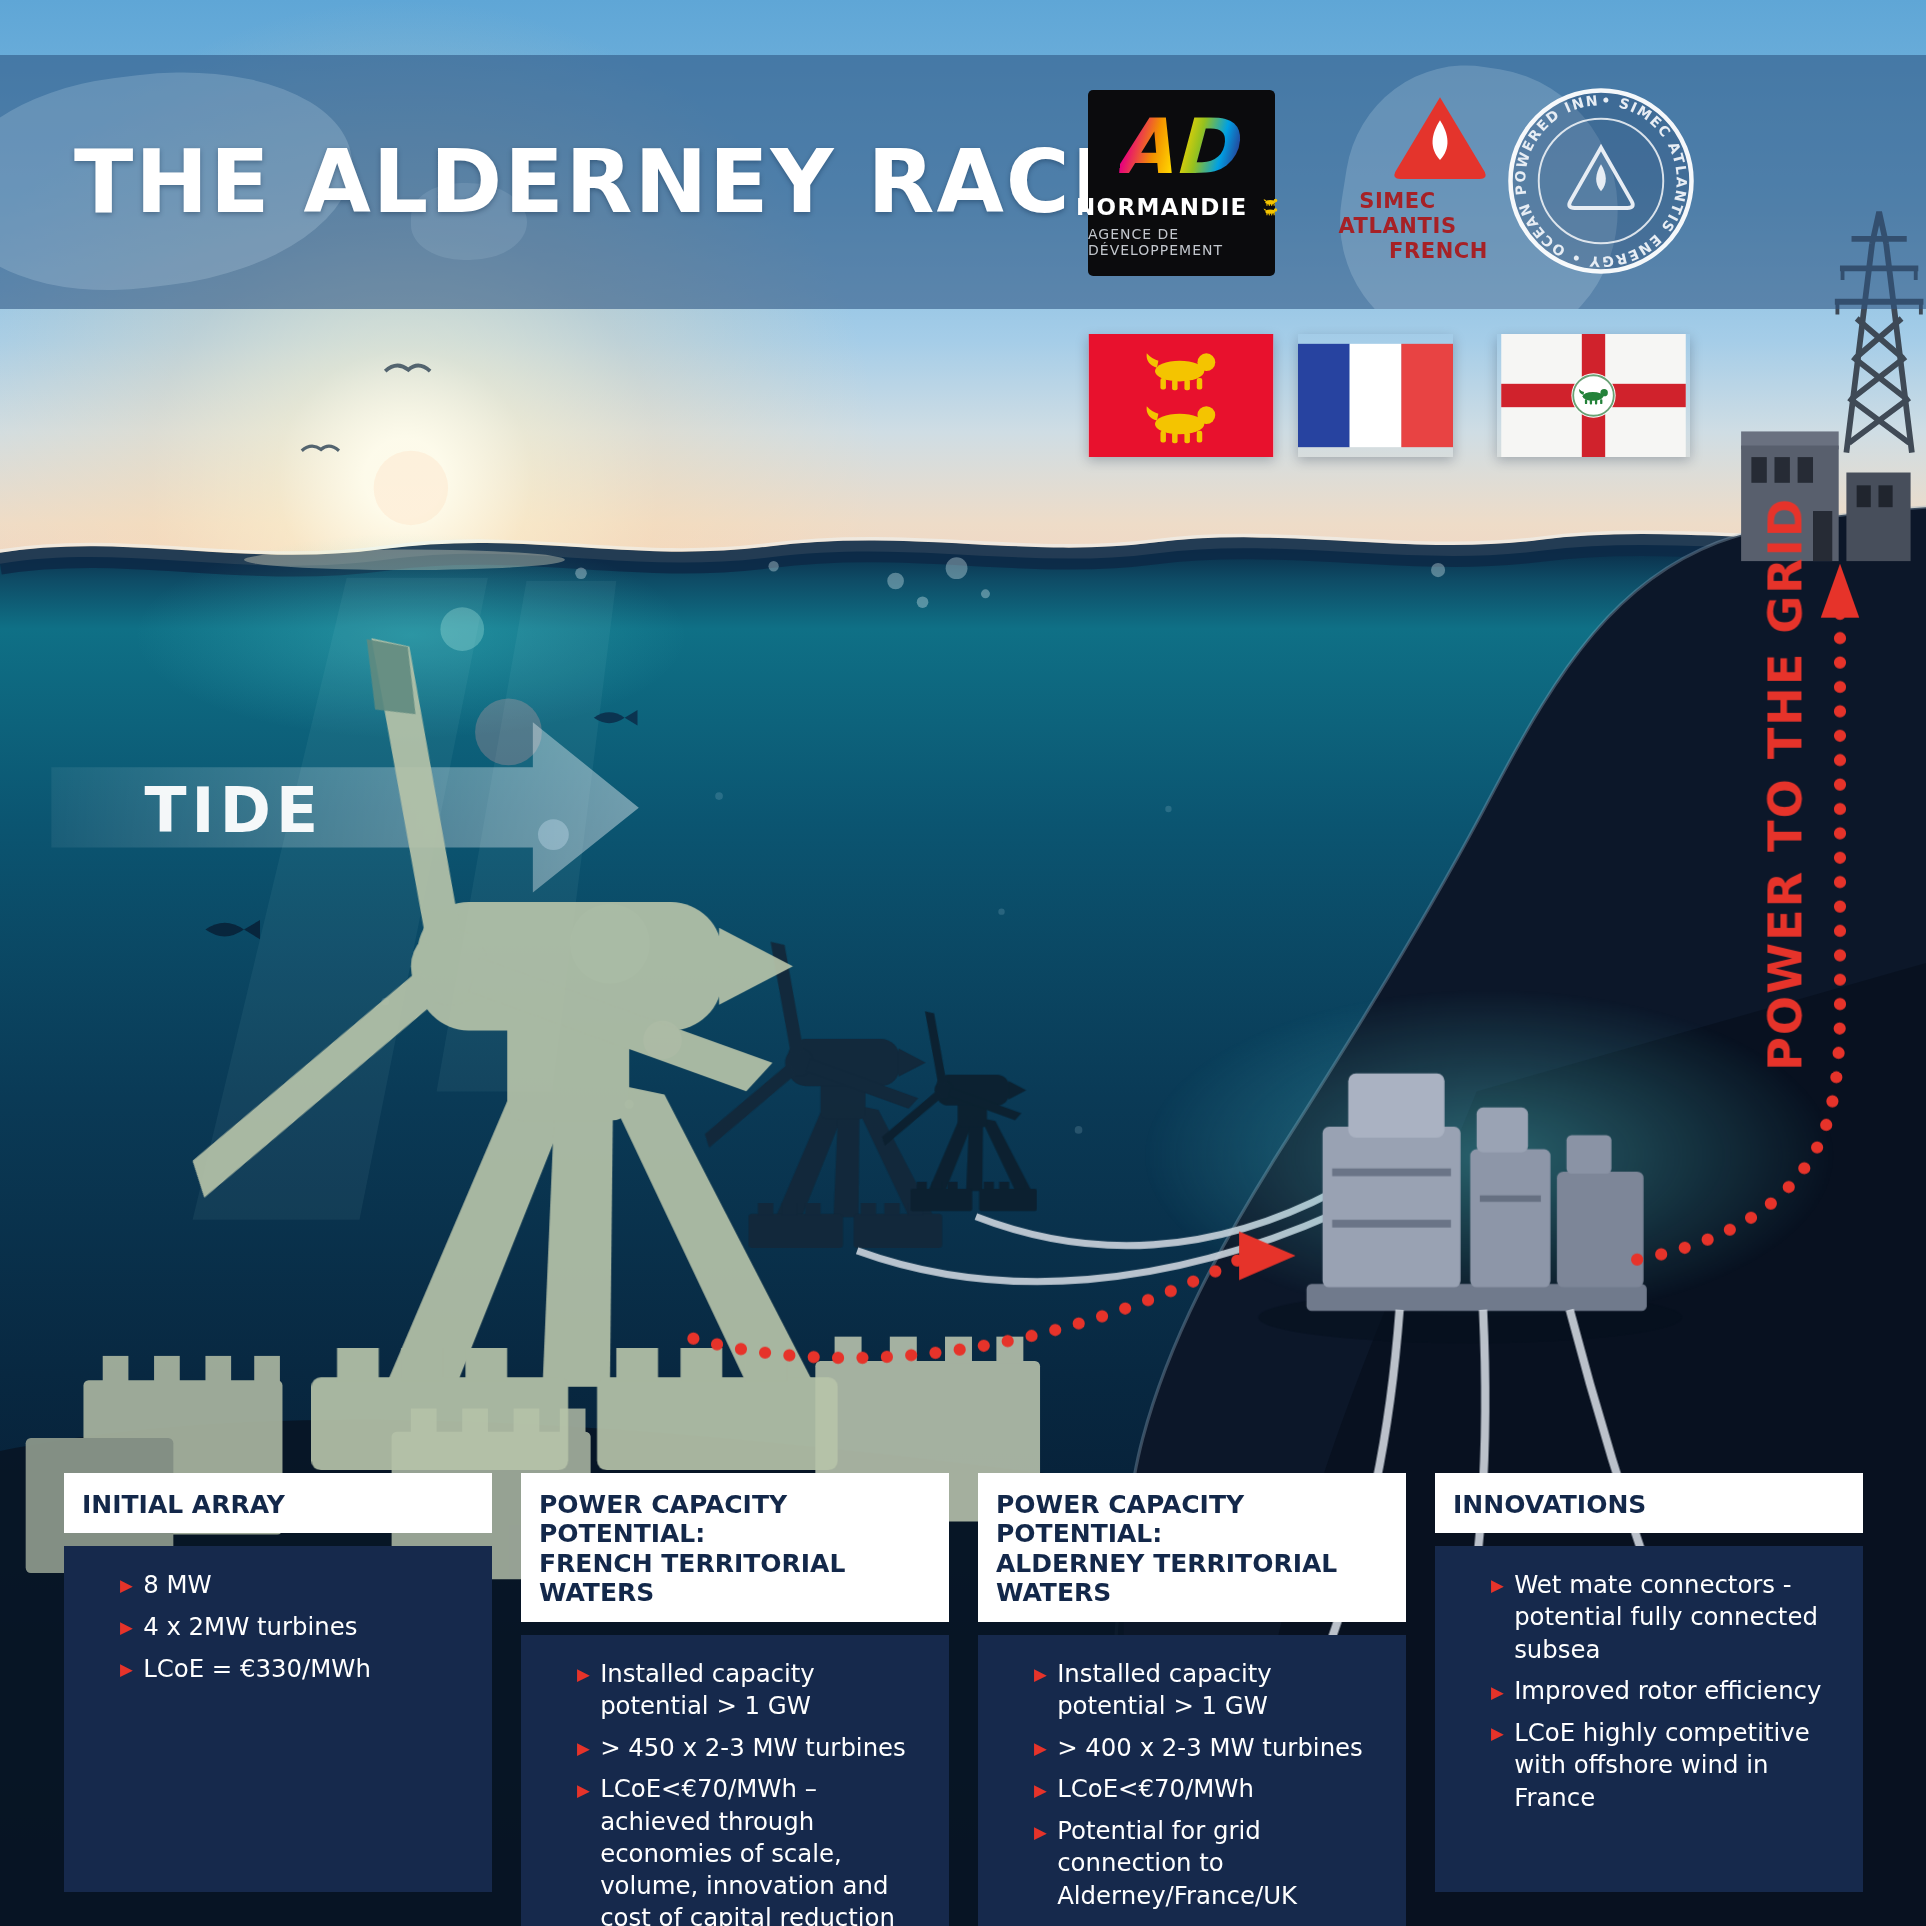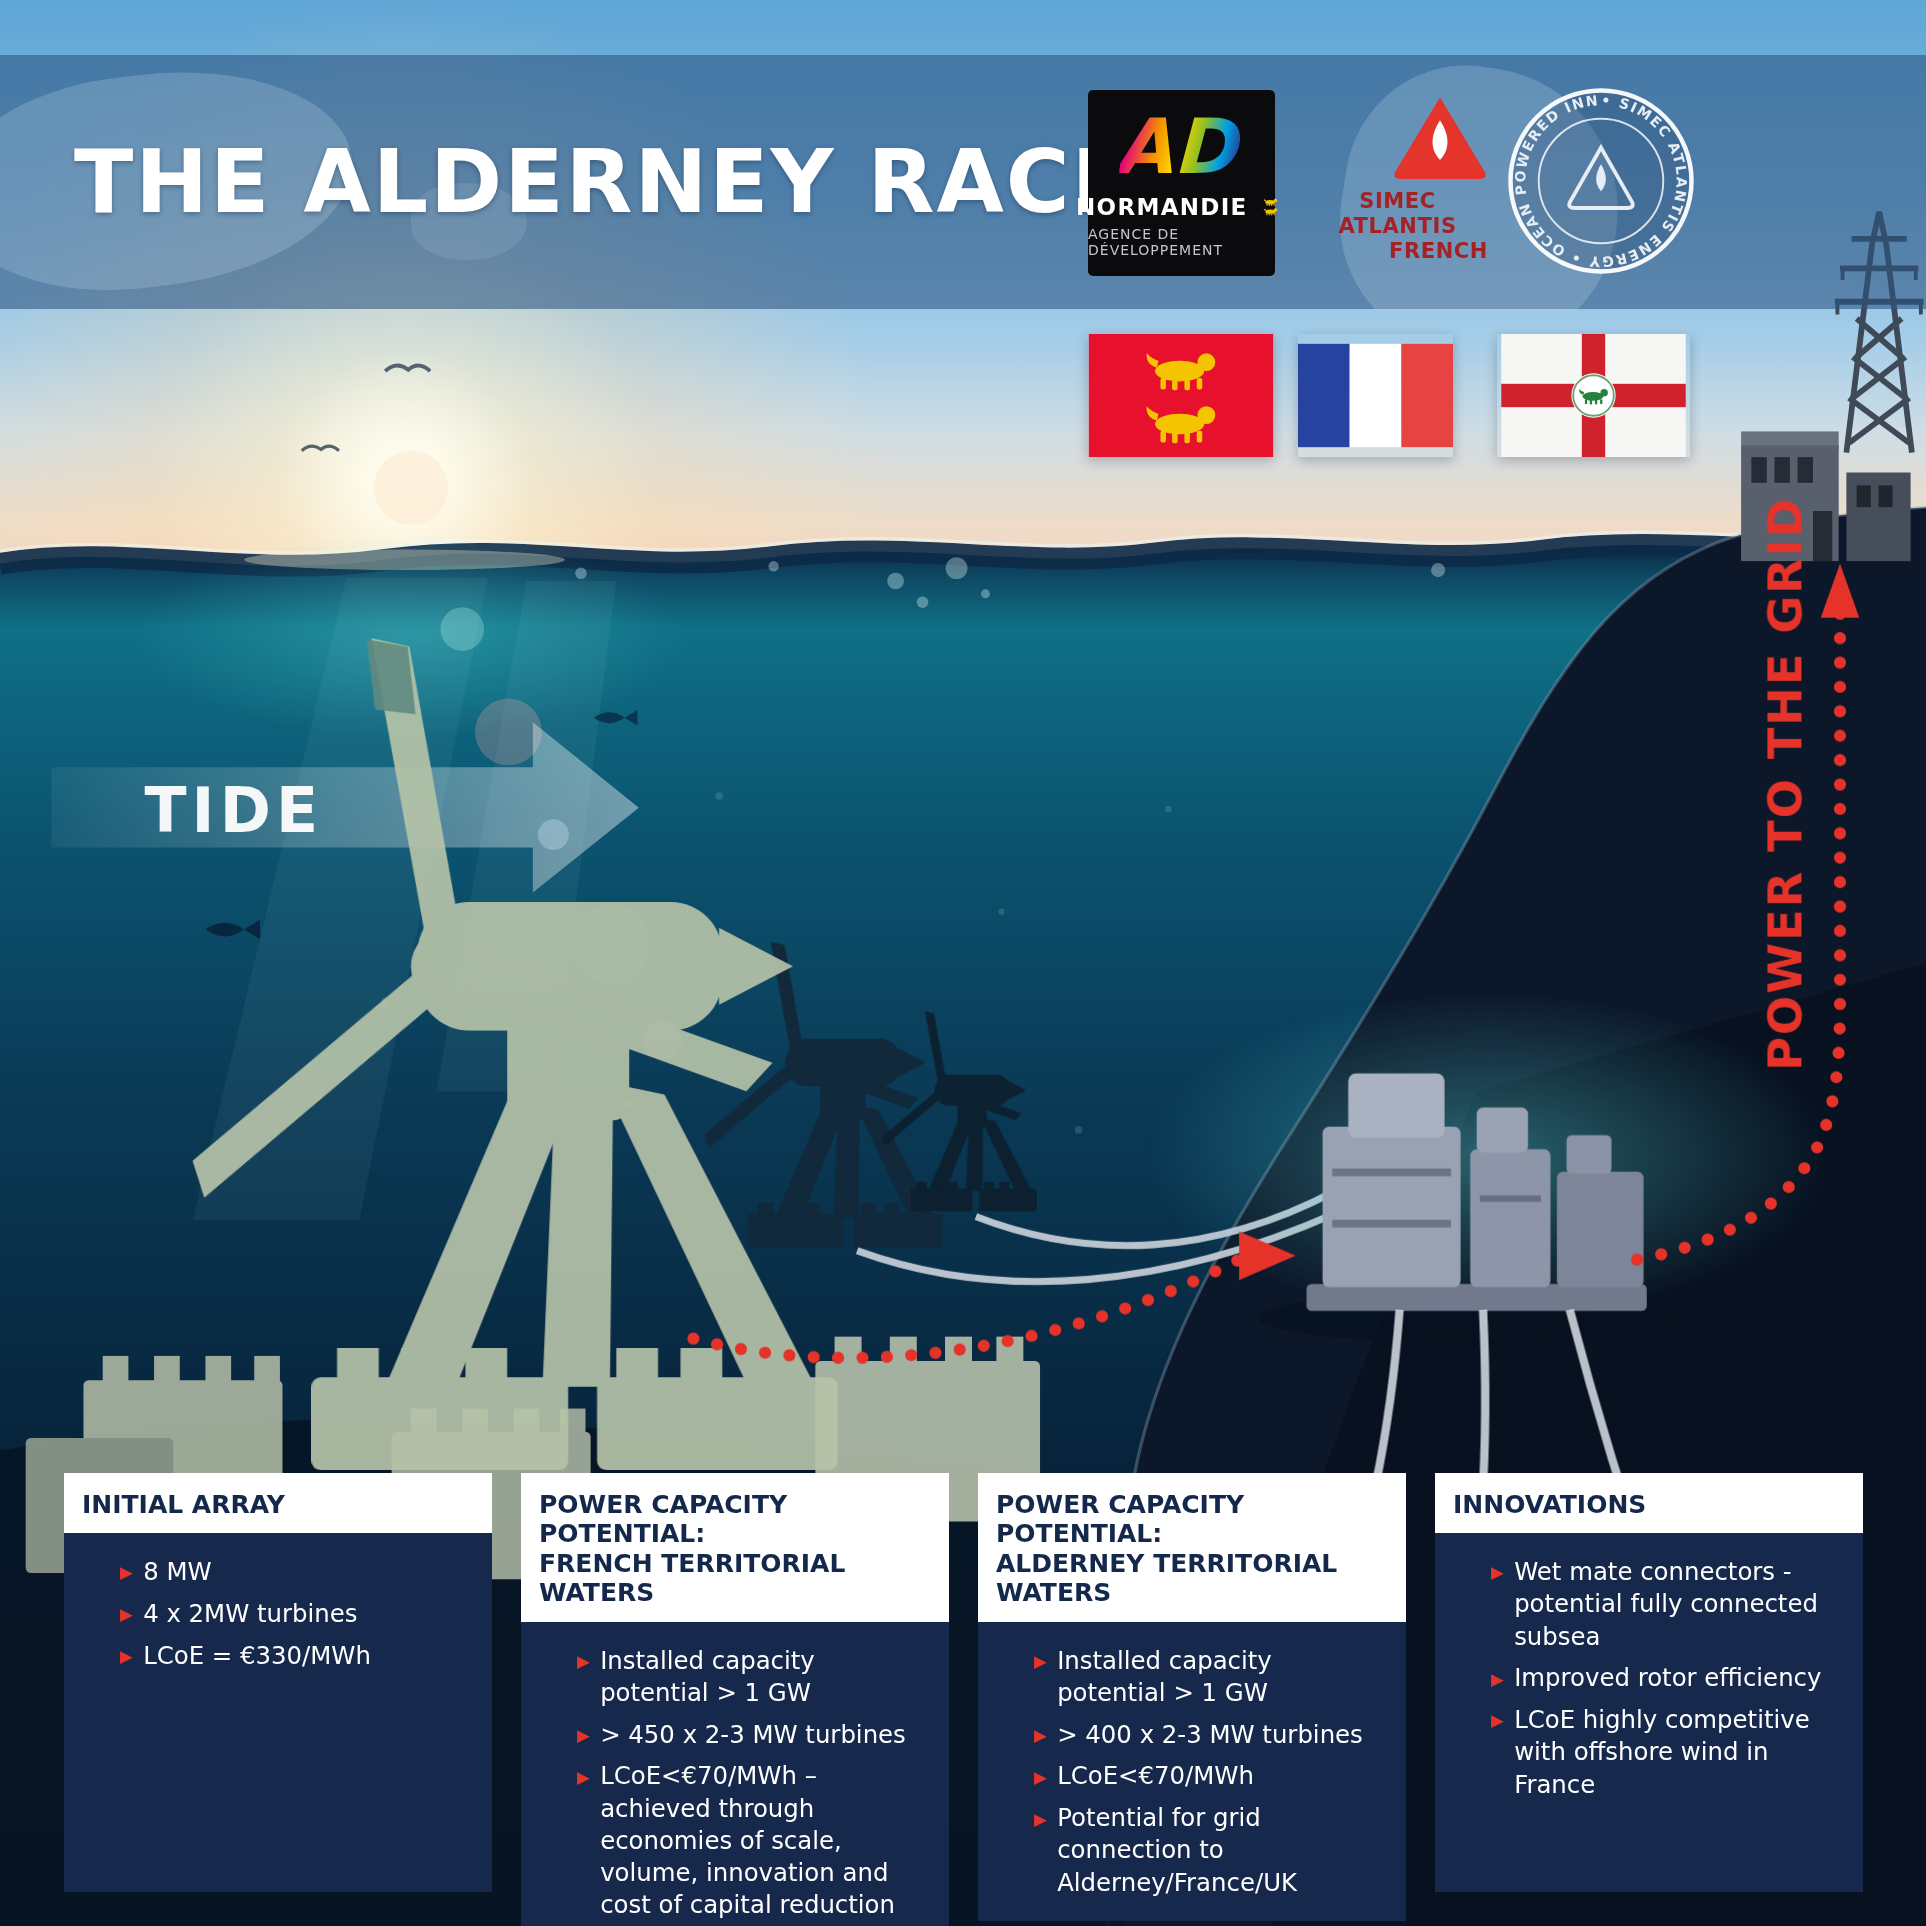--- a/index.html
+++ b/index.html
@@ -47,21 +47,21 @@
   .flag svg{width:100%;height:100%;}
   .flag-normandy{left:1088px;top:334px;width:186px;height:123px;}
   .flag-france{left:1298px;top:334px;width:155px;height:123px;}
   .flag-alderney{left:1497px;top:334px;width:193px;height:123px;}
 
   
   .scene{position:absolute;left:0;top:0;z-index:2;}
 
   
   .panels{position:absolute;left:64px;top:1473px;display:flex;gap:29px;z-index:6;}
-  .panel{width:428px;height:419px;display:flex;flex-direction:column;}
+  .panel{width:428px;height:419px;display:flex;flex-direction:column;gap:13px;}
   .panel-header{background:#ffffff;color:#13284a;font-weight:bold;font-size:25px;
     line-height:1.18;padding:16.7px 18px 14px 18px;}
   .panel-body{background:#16294c;flex:1;padding:23px 18px 13px 19px;}
   .pitem{display:flex;align-items:flex-start;gap:10.3px;margin:0 0 9.6px 0;
     color:#ffffff;font-size:24.4px;line-height:1.32;padding-left:37px;}
   .pitem::before{content:"\25B6";color:#e6332a;font-size:16.7px;line-height:1;margin-top:8.3px;flex:0 0 auto;}
 </style>
 </head>
 <body>
 

